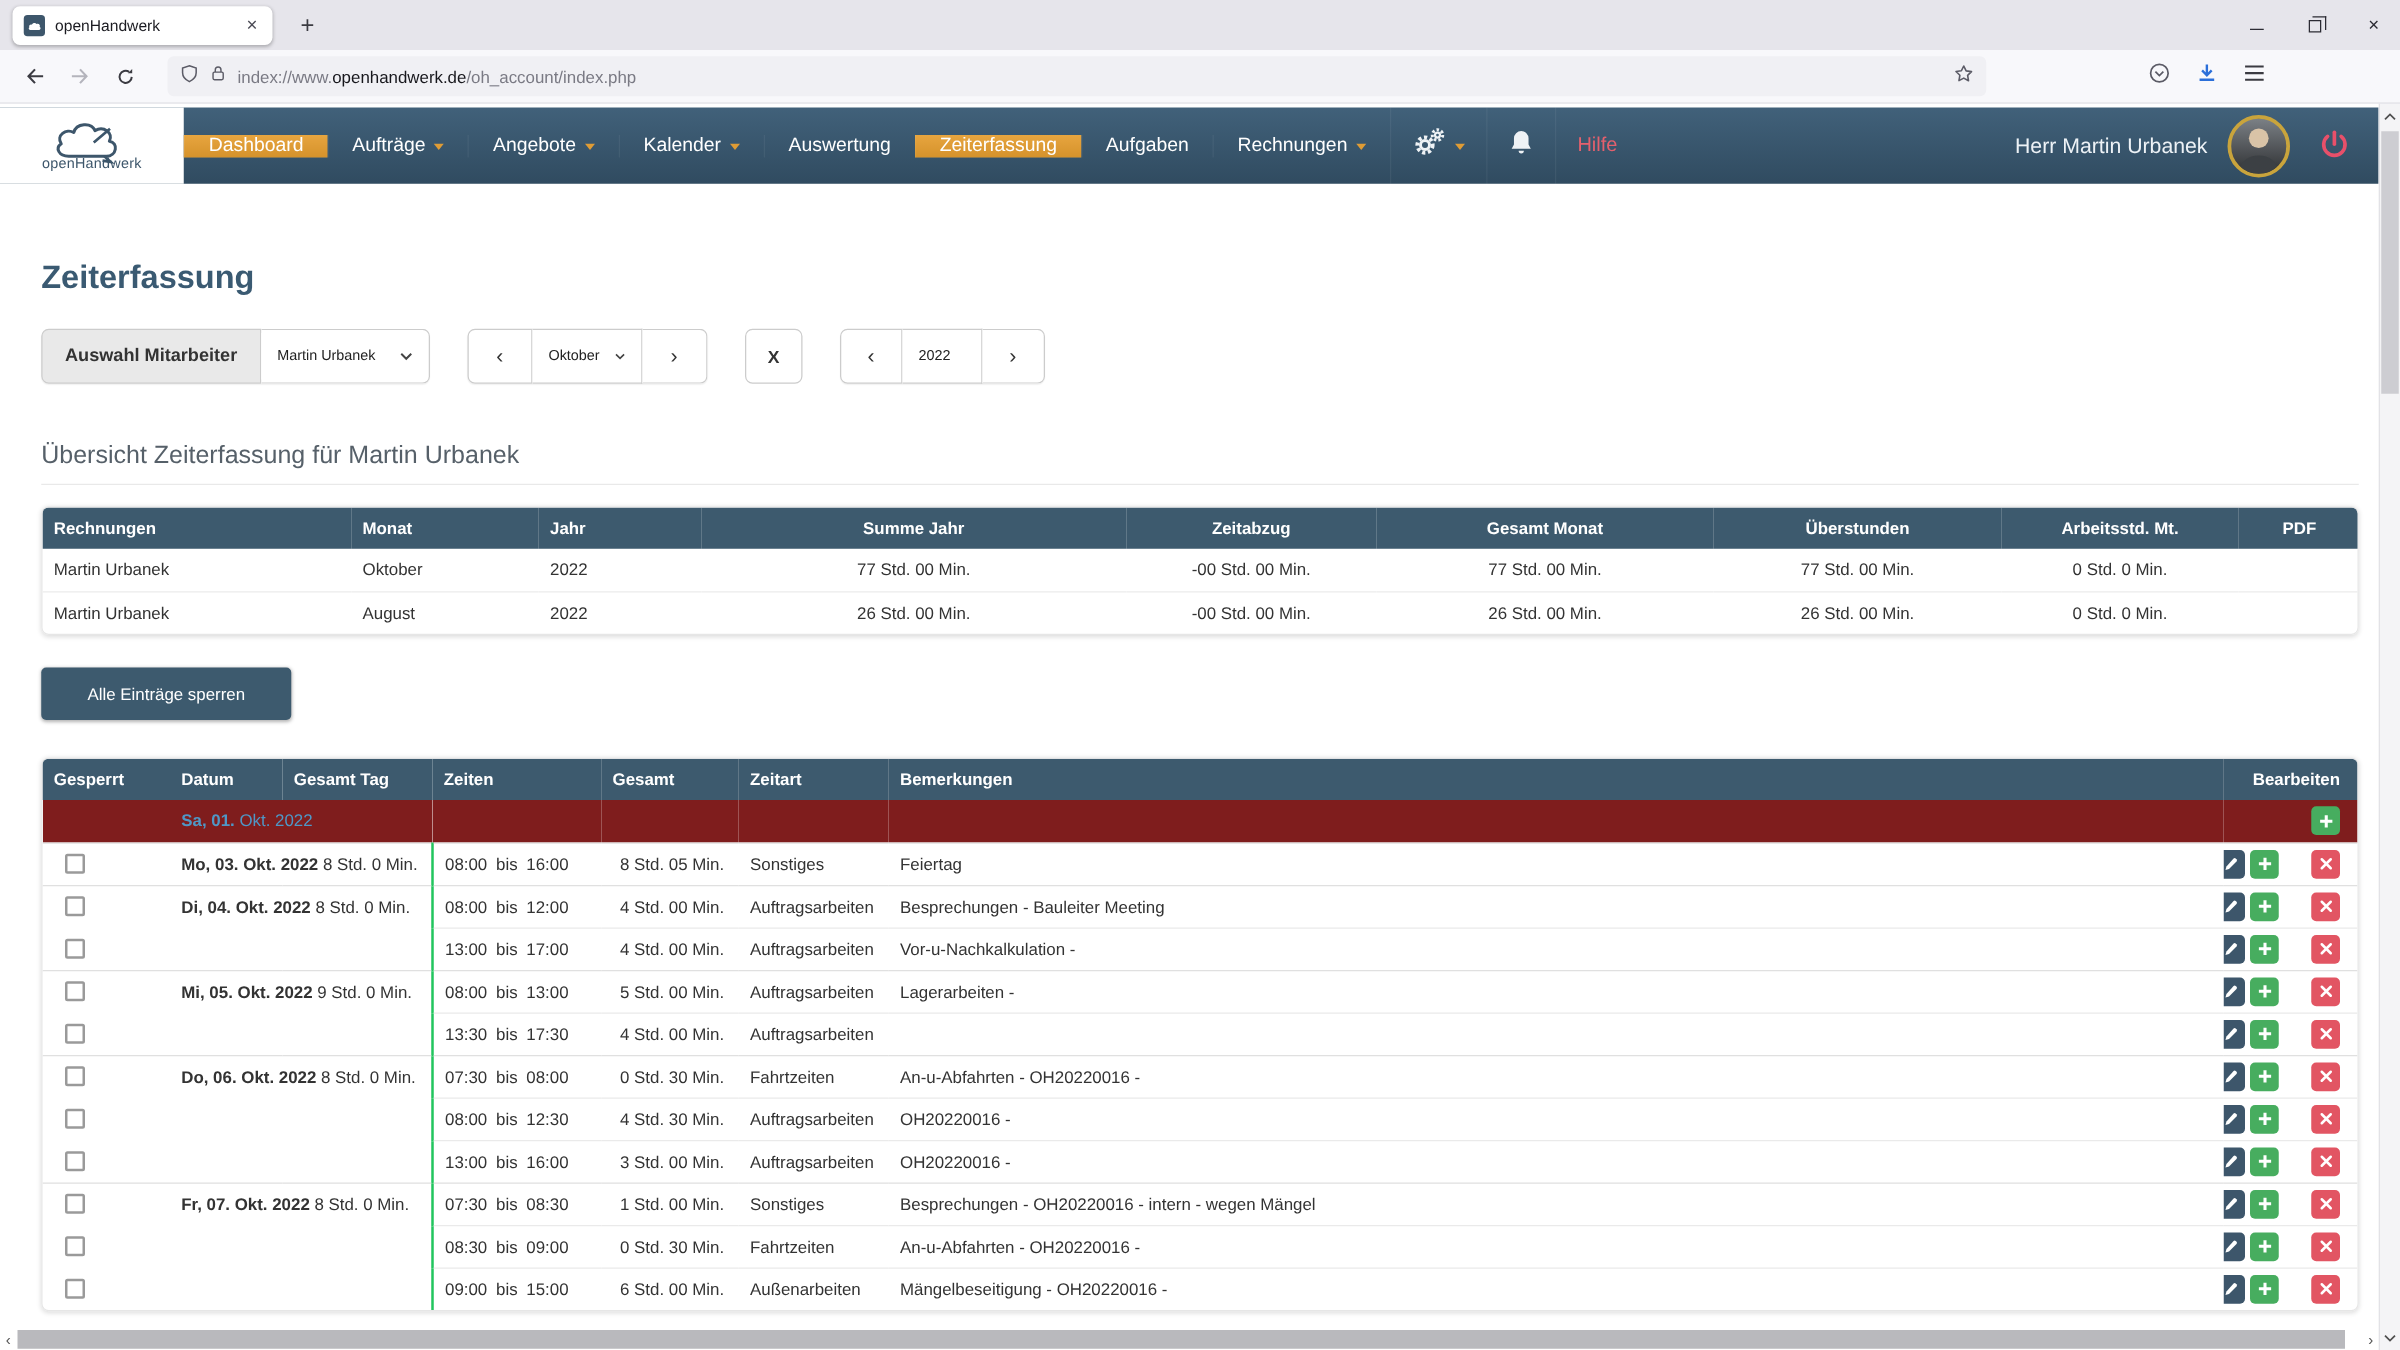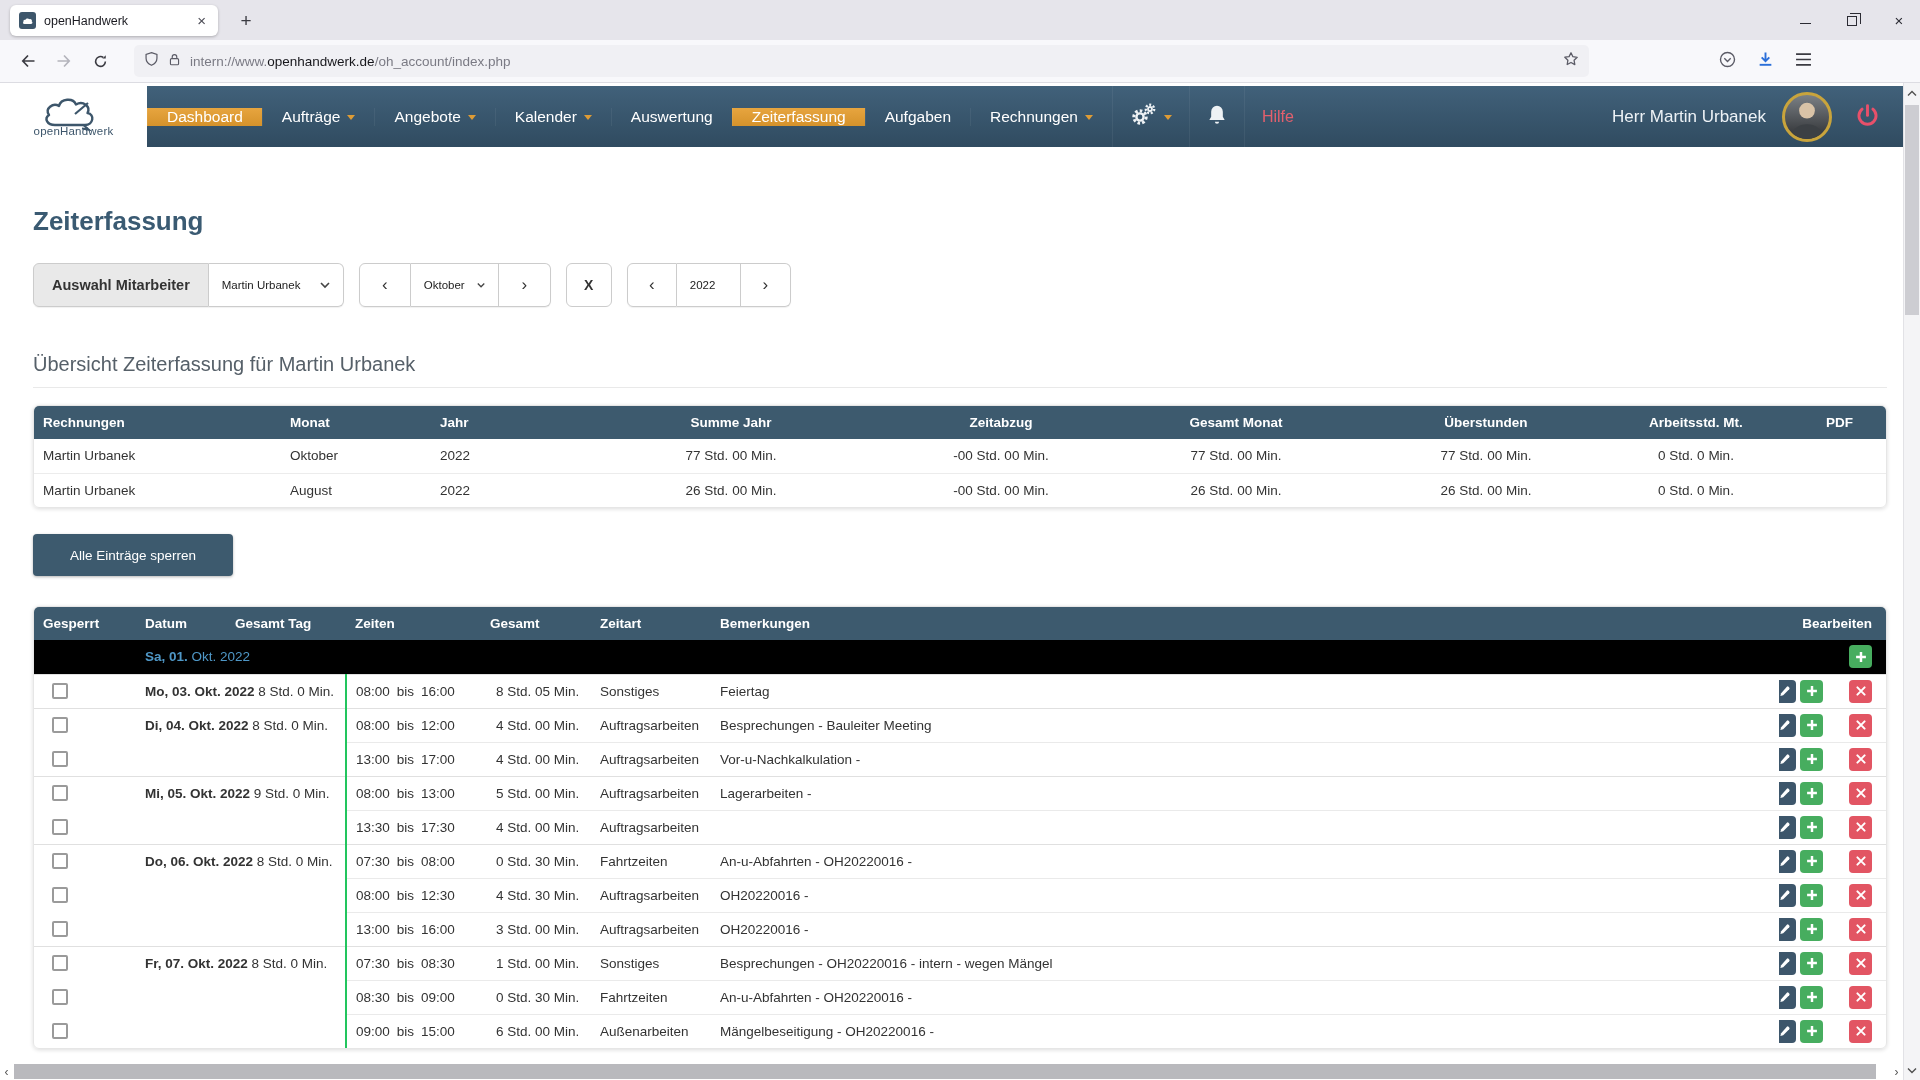--- a/index.html
+++ b/index.html
@@ -45,21 +45,21 @@
   .nav-help { color:var(--help_red); }
   .nav-right { margin-left:auto; display:flex; align-items:center; padding-right:22px; }
   .nav-user { color:#edf2f6; font-size:17px; margin-right:16px; }
   .avatar { width:50px; height:50px; border-radius:50%; border:3px solid var(--avatar_ring_gold);
             background:linear-gradient(#7b8085,#2e3033); overflow:hidden; display:flex; align-items:flex-end; justify-content:center; cursor:pointer; }
   .power-btn { margin-left:22px; cursor:pointer; display:flex; }
 
   .content { padding:0 16px 0 33px; }
   h1.page-title { margin-top:59px; font-size:26px; font-weight:bold; color:#3a5a72; }
 
-  .filters { margin-top:26px; display:flex; align-items:center; gap:15px; height:44px; }
+  .filters { margin-top:26px; display:flex; align-items:center; gap:30px; height:44px; }
   .group { display:inline-flex; height:44px; border-radius:6px; box-shadow:0 1px 1px rgba(0,0,0,.06); }
   .seg { border:1px solid #ccc; background:#fff; display:flex; align-items:center; justify-content:center; }
   .seg + .seg { border-left:none; }
   .seg:first-child { border-radius:6px 0 0 6px; }
   .seg:last-child { border-radius:0 6px 6px 0; }
   .seg.only { border-radius:6px; }
   .seg-label { background:#e9e9e9; font-weight:bold; font-size:14.5px; color:#333; padding:0 18px; }
   .seg-select { padding:0 13px; font-size:11.5px; color:#222; gap:12px; cursor:pointer; }
   .seg-arrow { width:52px; font-size:17px; color:#333; cursor:pointer; }
   .seg-x { width:46px; font-size:14px; font-weight:bold; color:#333; cursor:pointer; }
@@ -79,21 +79,21 @@
   .lock-btn { margin-top:26px; height:42px; padding:0 37px; background:var(--table_header); color:#fff;
               font-size:13.5px; border:none; border-radius:4px; box-shadow:0 1px 3px rgba(0,0,0,.3);
               cursor:pointer; font-family:inherit; }
 
   .entries-card { margin-top:30px; }
   .en thead th.h-bearb { text-align:right; padding-right:14px; }
   .en tbody td { border-top:none; }
   .en tbody tr.day td, .en tbody tr.weekend td { border-top:1px solid #e0e0e0; }
   .en tbody tr:first-child td { border-top:none !important; }
   .en tbody tr.cont td.b { border-top:1px solid #eaeaea; }
-  .en tr.weekend { background:#000000; }
+  .en tr.weekend { background:#7f1d1d; }
   .en tr.weekend + tr.weekend { background:#f5f5f6; }
   td.cell-checkbox { padding-left:18px; }
   .checkbox { width:16px; height:16px; border:2px solid #9a9a9a; border-radius:2px; background:#fff; cursor:pointer; }
   td.cell-date .date-bold { font-weight:bold; color:#333; }
   tr.weekend td.cell-date { color:var(--link_blue); cursor:pointer; }
   tr.weekend .wk-bold { font-weight:bold; }
   tr.day td.cell-zeiten, tr.cont td.cell-zeiten { border-left:2px solid #22c55e; }
   .t-bis { margin:0 7px; }
   td.cell-gesamt { padding-left:15px; }
   td.cell-actions { text-align:right; padding-right:14px; }
@@ -158,21 +158,21 @@
       <svg width="15" height="16" viewBox="0 0 16 16">
           <path d="M8 1.2l5.8 1.9v4.1c0 3.6-2.4 6-5.8 7.5-3.4-1.5-5.8-3.9-5.8-7.5V3.1z" fill="none" stroke="#5b5b66" stroke-width="1.3"></path>
         </svg>
     </span>
     <span style="margin-left:9px">
       <svg width="13" height="15" viewBox="0 0 16 16">
           <rect x="3" y="7" width="10" height="7.5" rx="1.4" fill="none" stroke="#5b5b66" stroke-width="1.4"></rect>
           <path d="M5.2 7V4.8a2.8 2.8 0 0 1 5.6 0V7" fill="none" stroke="#5b5b66" stroke-width="1.4"></path>
         </svg>
     </span>
-    <span class="url-text"><span>intern://www.</span><span class="domain">openhandwerk.de</span><span>/oh_account/index.php</span></span>
+    <span class="url-text"><span>index://www.</span><span class="domain">openhandwerk.de</span><span>/oh_account/index.php</span></span>
     <span>
       <svg width="16" height="16" viewBox="0 0 16 16">
           <path d="M8 1.8l1.9 3.9 4.3.6-3.1 3 .7 4.3L8 11.5l-3.8 2 .7-4.3-3.1-3 4.3-.6z" fill="none" stroke="#5b5b66" stroke-width="1.3" stroke-linejoin="round"></path>
         </svg>
     </span>
   </div>
   <div class="tb-right">
     <span>
       <svg width="17" height="17" viewBox="0 0 16 16">
           <circle cx="8" cy="8" r="6.6" fill="none" stroke="#5b5b66" stroke-width="1.3"></circle>

